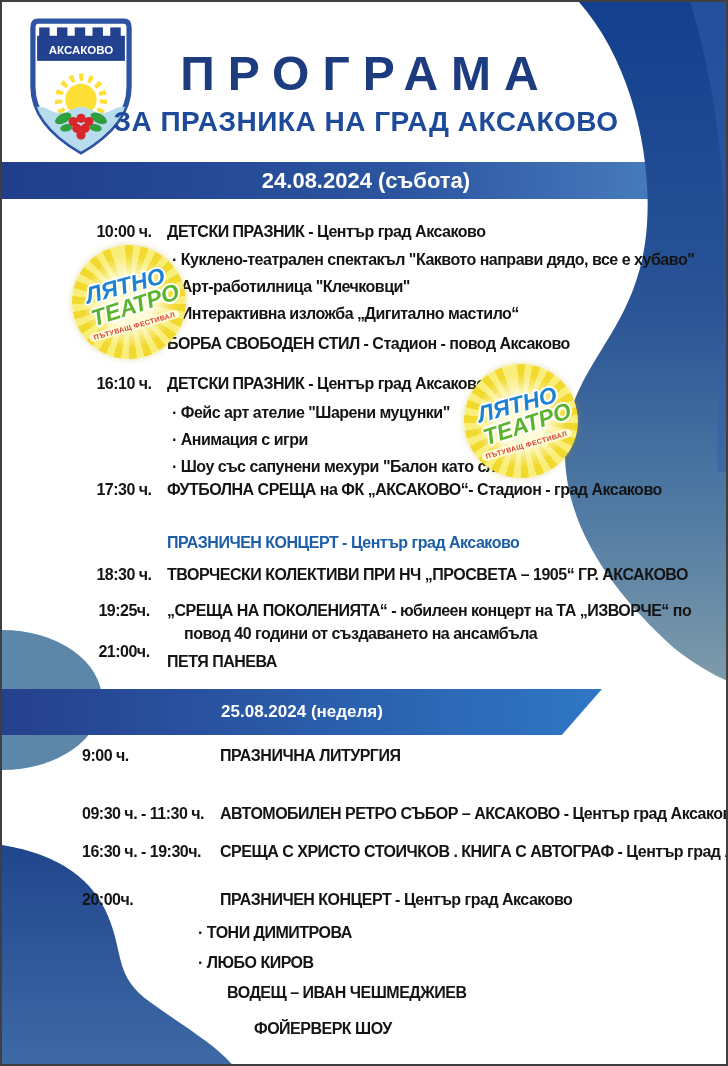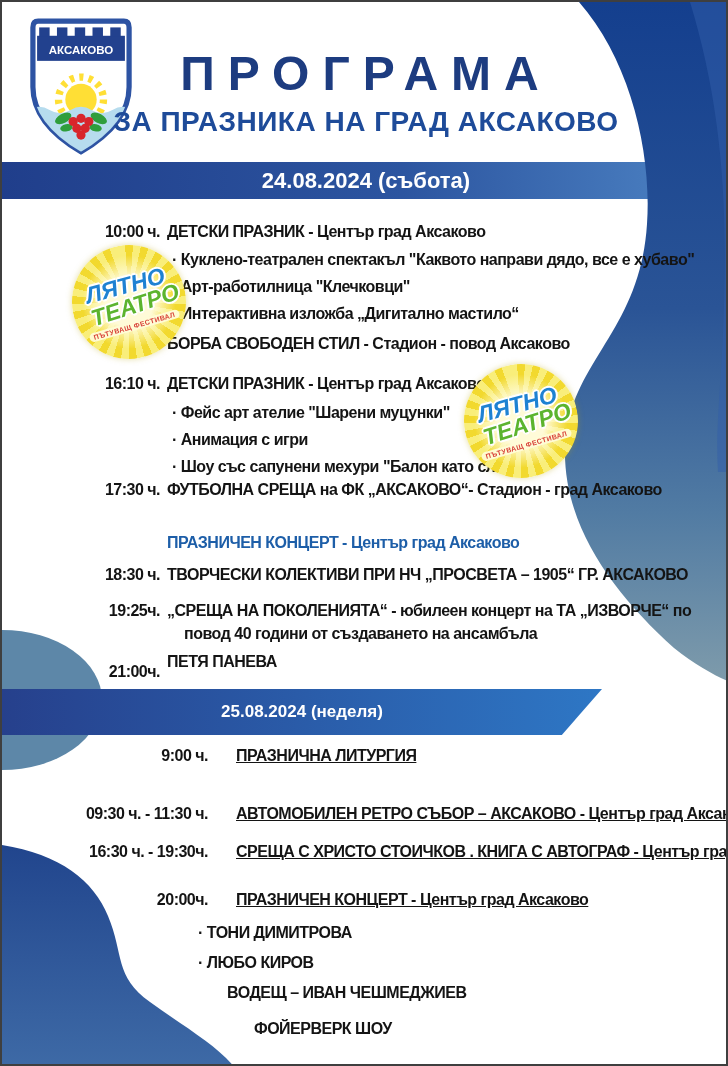--- a/index.html
+++ b/index.html
@@ -35,25 +35,25 @@
     top:687px;width:600px;height:46px;font-size:17px;
     background:linear-gradient(90deg,#26408c 0%,#2e77c5 100%);
     clip-path:polygon(0 0,100% 0,93.3% 100%,0 100%);
   }
 
   
   .txt{
     position:absolute;font-size:16px;font-weight:bold;letter-spacing:-0.5px;
     color:#141414;white-space:nowrap;line-height:1.2;
   }
-  .time1{left:86px;width:72px;text-align:right;}
+  .time1{left:86px;width:72px;text-align:center;}
   .ev1{left:165px;}
   .bul1{left:170px;}
-  .time2{left:80px;width:126px;text-align:right;}
-  .ev2{left:234px;text-decoration:underline;}
+  .time2{left:80px;width:126px;}
+  .ev2{left:218px;}
   .blue{color:#1d5ea8;}
 
   
   .badge{
     position:absolute;width:114px;height:114px;border-radius:50%;
     background:
       radial-gradient(circle at 50% 50%, #fffbd8 0 30%, rgba(255,251,216,0) 58%),
       repeating-conic-gradient(#f9ee7a 0 8deg,#f2d92e 8deg 16deg);
     transform:rotate(-12deg);
     display:flex;align-items:center;justify-content:center;
@@ -163,21 +163,21 @@
 
   <div class="txt ev1 blue" style="top:531px">ПРАЗНИЧЕН КОНЦЕРТ  -  Център град Аксаково</div>
 
   <div class="txt time1" style="top:563px">18:30 ч.</div>
   <div class="txt ev1" style="top:563px">ТВОРЧЕСКИ КОЛЕКТИВИ ПРИ НЧ „ПРОСВЕТА – 1905“ ГР. АКСАКОВО</div>
 
   <div class="txt time1" style="top:599px">19:25ч.</div>
   <div class="txt ev1" style="top:599px">„СРЕЩА НА ПОКОЛЕНИЯТА“ - юбилеен концерт на ТА „ИЗВОРЧЕ“ по</div>
   <div class="txt" style="top:622px;left:182px">повод 40 години от създаването на ансамбъла</div>
 
-  <div class="txt time1" style="top:660px">21:00ч.</div>
+  <div class="txt time1" style="top:640px">21:00ч.</div>
   <div class="txt ev1" style="top:650px">ПЕТЯ ПАНЕВА</div>
 
   <div class="txt time2" style="top:744px">9:00 ч.</div>
   <div class="txt ev2" style="top:744px">ПРАЗНИЧНА ЛИТУРГИЯ</div>
 
   <div class="txt time2" style="top:802px">09:30 ч. - 11:30 ч.</div>
   <div class="txt ev2" style="top:802px">АВТОМОБИЛЕН РЕТРО СЪБОР – АКСАКОВО  - Център град Аксаково</div>
 
   <div class="txt time2" style="top:840px">16:30 ч. - 19:30ч.</div>
   <div class="txt ev2" style="top:840px">СРЕЩА С ХРИСТО СТОИЧКОВ . КНИГА С АВТОГРАФ  - Център град Аксаково</div>

